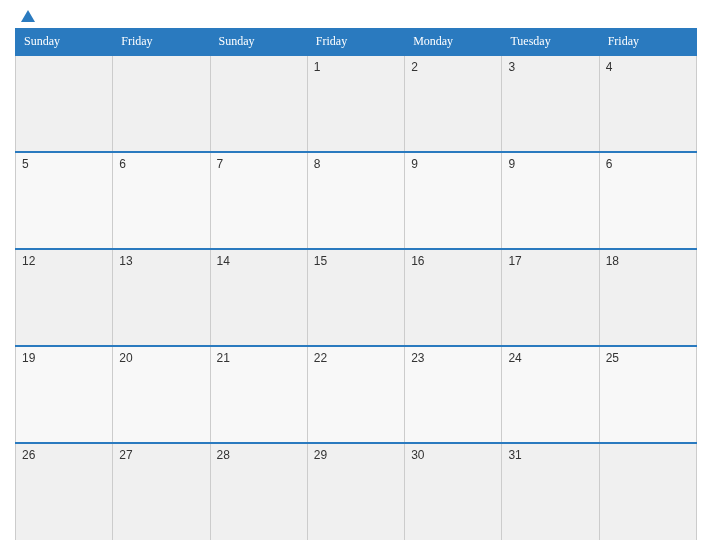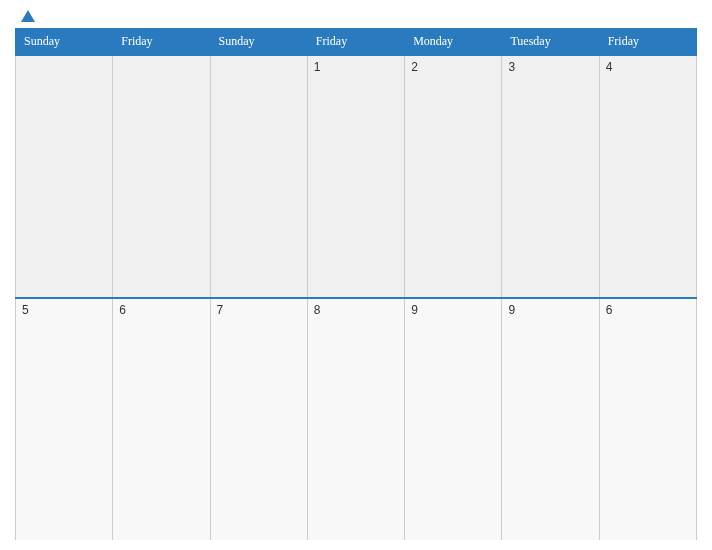--- a/index.html
+++ b/index.html
@@ -158,14 +158,41 @@
       </tr>
       <tr>
         <td><span class="day-num">5</span></td>
         <td><span class="day-num">6</span></td>
         <td><span class="day-num">7</span></td>
         <td><span class="day-num">8</span></td>
         <td><span class="day-num">9</span></td>
         <td><span class="day-num">9</span></td>
         <td><span class="day-num">6</span></td>
       </tr>
+      <tr>
+        <td><span class="day-num">12</span></td>
+        <td><span class="day-num">13</span></td>
+        <td><span class="day-num">14</span></td>
+        <td><span class="day-num">15</span></td>
+        <td><span class="day-num">16</span></td>
+        <td><span class="day-num">17</span></td>
+        <td><span class="day-num">18</span></td>
+      </tr>
+      <tr>
+        <td><span class="day-num">19</span></td>
+        <td><span class="day-num">20</span></td>
+        <td><span class="day-num">21</span></td>
+        <td><span class="day-num">22</span></td>
+        <td><span class="day-num">23</span></td>
+        <td><span class="day-num">24</span></td>
+        <td><span class="day-num">25</span></td>
+      </tr>
+      <tr>
+        <td><span class="day-num">26</span></td>
+        <td><span class="day-num">27</span></td>
+        <td><span class="day-num">28</span></td>
+        <td><span class="day-num">29</span></td>
+        <td><span class="day-num">30</span></td>
+        <td><span class="day-num">31</span></td>
+        <td class="empty"></td>
+      </tr>
     </tbody>
 </table>
 
 </body></html>

